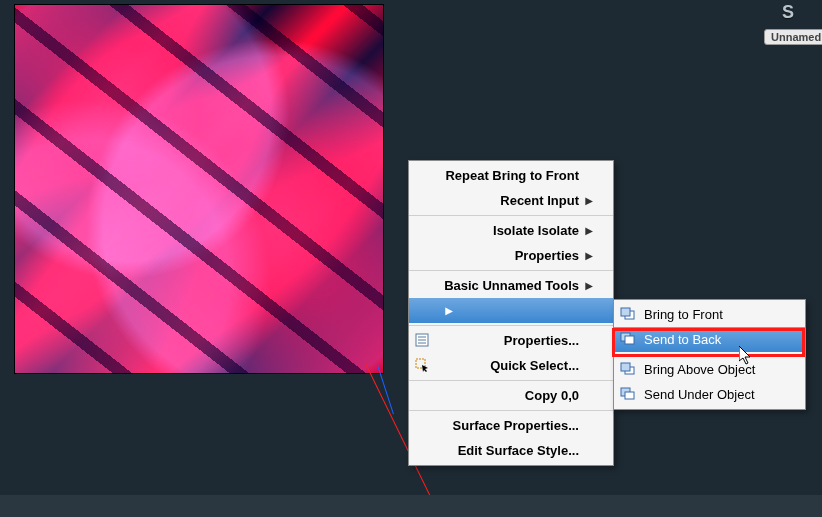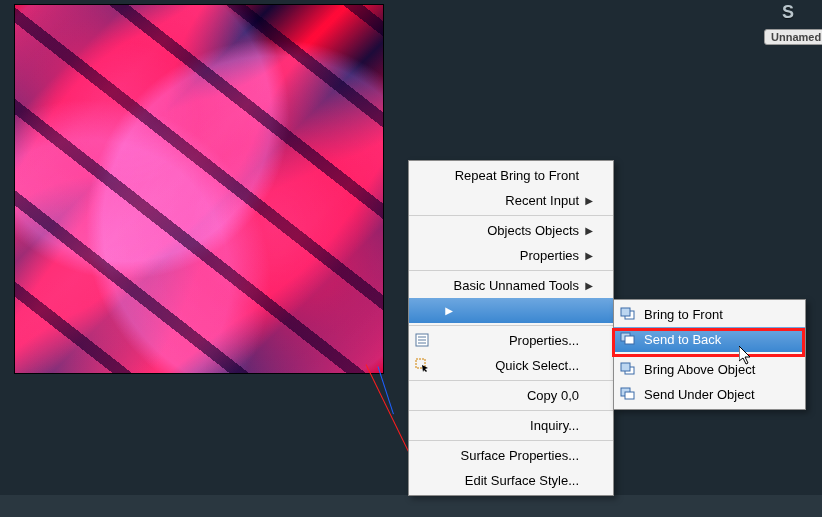--- a/index.html
+++ b/index.html
@@ -96,21 +96,21 @@
   .menu .group:first-child { border-top: none; }
   .menu-item {
     position: relative;
     display: flex;
     align-items: center;
     height: 25px;
     padding: 0 20px 0 30px;
     white-space: nowrap;
     cursor: default;
   }
-  .menu1 .menu-item .label { flex: 1; text-align: right; }
+  .menu1 .menu-item .label { flex: 1; text-align: right; font-weight: bold; }
   .menu-item .arrow {
     width: 14px; text-align: right;
     font-size: 10px; color: #333;
   }
   .menu-item.highlight {
     background: linear-gradient(#6da7e0, #3b87d1);
     color: #fff;
   }
   .menu-item.highlight .arrow { color: #fff; }
   .menu2 .menu-item .label { flex: 1; text-align: left; }
@@ -162,21 +162,21 @@
       <span class="label">Repeat Bring to Front</span>
       <span class="arrow"></span>
     </div>
     <div class="menu-item">
       <span class="label">Recent Input</span>
       <span class="arrow">▶</span>
     </div>
   </div>
   <div class="group">
     <div class="menu-item">
-      <span class="label">Objects Objects</span>
+      <span class="label">Isolate Isolate</span>
       <span class="arrow">▶</span>
     </div>
     <div class="menu-item">
       <span class="label">Properties</span>
       <span class="arrow">▶</span>
     </div>
   </div>
   <div class="group">
     <div class="menu-item">
       <span class="label">Basic Unnamed Tools</span>
@@ -211,26 +211,20 @@
     </div>
   </div>
   <div class="group">
     <div class="menu-item">
       <span class="label">Copy 0,0</span>
       <span class="arrow"></span>
     </div>
   </div>
   <div class="group">
     <div class="menu-item">
-      <span class="label">Inquiry...</span>
-      <span class="arrow"></span>
-    </div>
-  </div>
-  <div class="group">
-    <div class="menu-item">
       <span class="label">Surface Properties...</span>
       <span class="arrow"></span>
     </div>
     <div class="menu-item">
       <span class="label">Edit Surface Style...</span>
       <span class="arrow"></span>
     </div>
   </div>
 </div>
 

